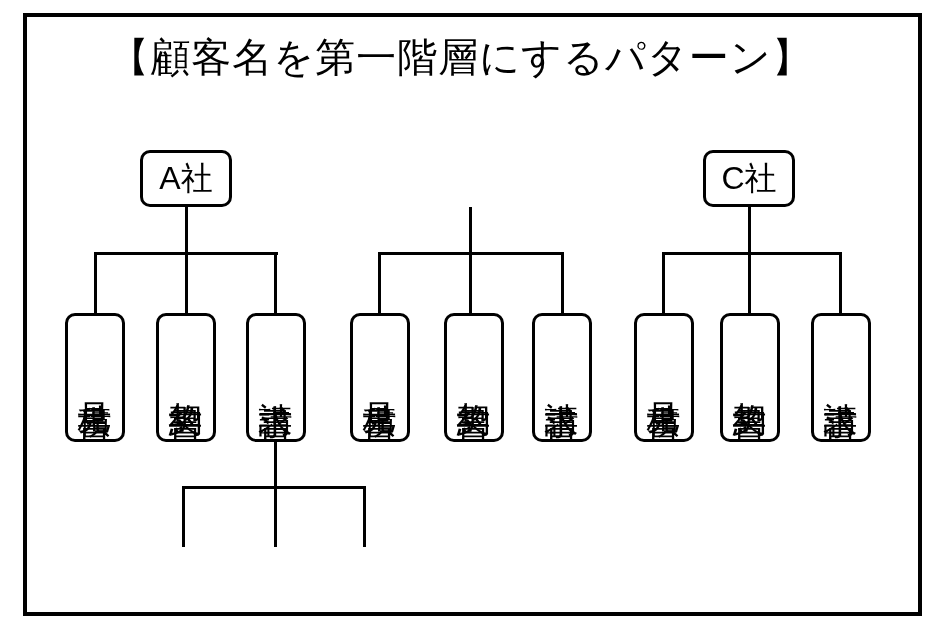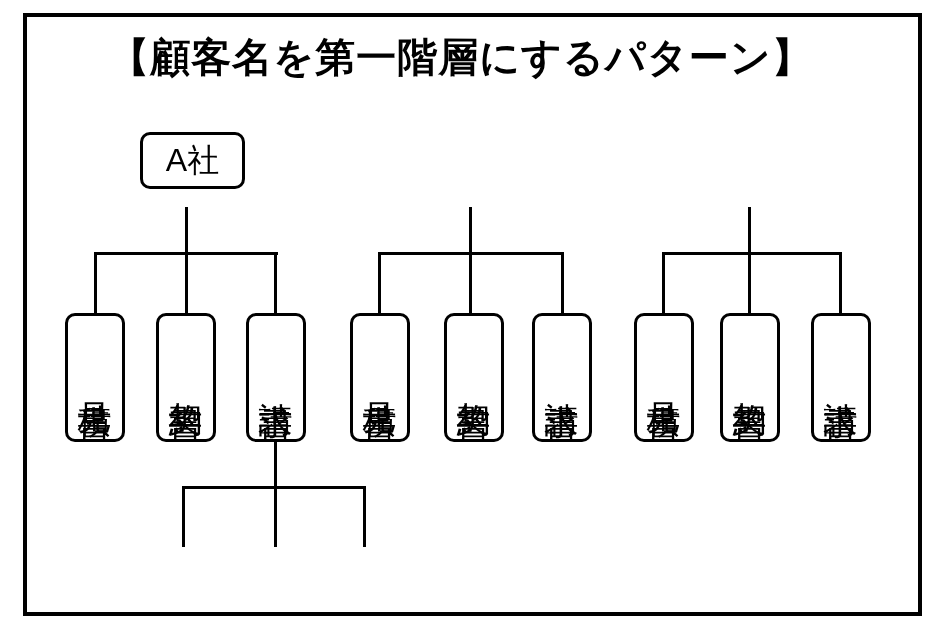--- a/index.html
+++ b/index.html
@@ -28,43 +28,43 @@
     box-sizing: border-box;
     background: #ffffff;
   }
   .title {
     position: absolute;
     left: 0px;
     top: 30px;
     width: 922px;
     text-align: center;
     font-size: 40px;
-    font-weight: 700;
+    font-weight: 400;
     letter-spacing: 1px;
     color: #000000;
     white-space: nowrap;
   }
   .line {
     position: absolute;
     background: #000000;
   }
   .node {
     position: absolute;
     box-sizing: border-box;
     border: 3px solid #000000;
     border-radius: 10px;
     background: #ffffff;
     display: flex;
     align-items: center;
     justify-content: center;
     color: #000000;
   }
   .root {
-    top: 132px;
-    width: 105px;
+    top: 150px;
+    width: 92px;
     height: 57px;
     font-size: 32px;
     font-weight: 300;
     white-space: nowrap;
   }
   .child {
     top: 313px;
     width: 60px;
     height: 129px;
     font-size: 34px;
@@ -122,20 +122,21 @@
   </div>
   <div class="node child" style="left:532px">
     <span class="v">請求書</span>
   </div>
 
   <div class="line" style="left:748px;top:207px;width:3px;height:106px"></div>
   <div class="line" style="left:662px;top:252px;width:180px;height:3px"></div>
   <div class="line" style="left:662px;top:252px;width:3px;height:61px"></div>
   <div class="line" style="left:839px;top:252px;width:3px;height:61px"></div>
 
+  <div class="node root" style="left:703px">C社</div>
 
   <div class="node child" style="left:634px">
     <span class="v">見積書</span>
   </div>
   <div class="node child" style="left:720px">
     <span class="v">契約書</span>
   </div>
   <div class="node child" style="left:811px">
     <span class="v">請求書</span>
   </div>

